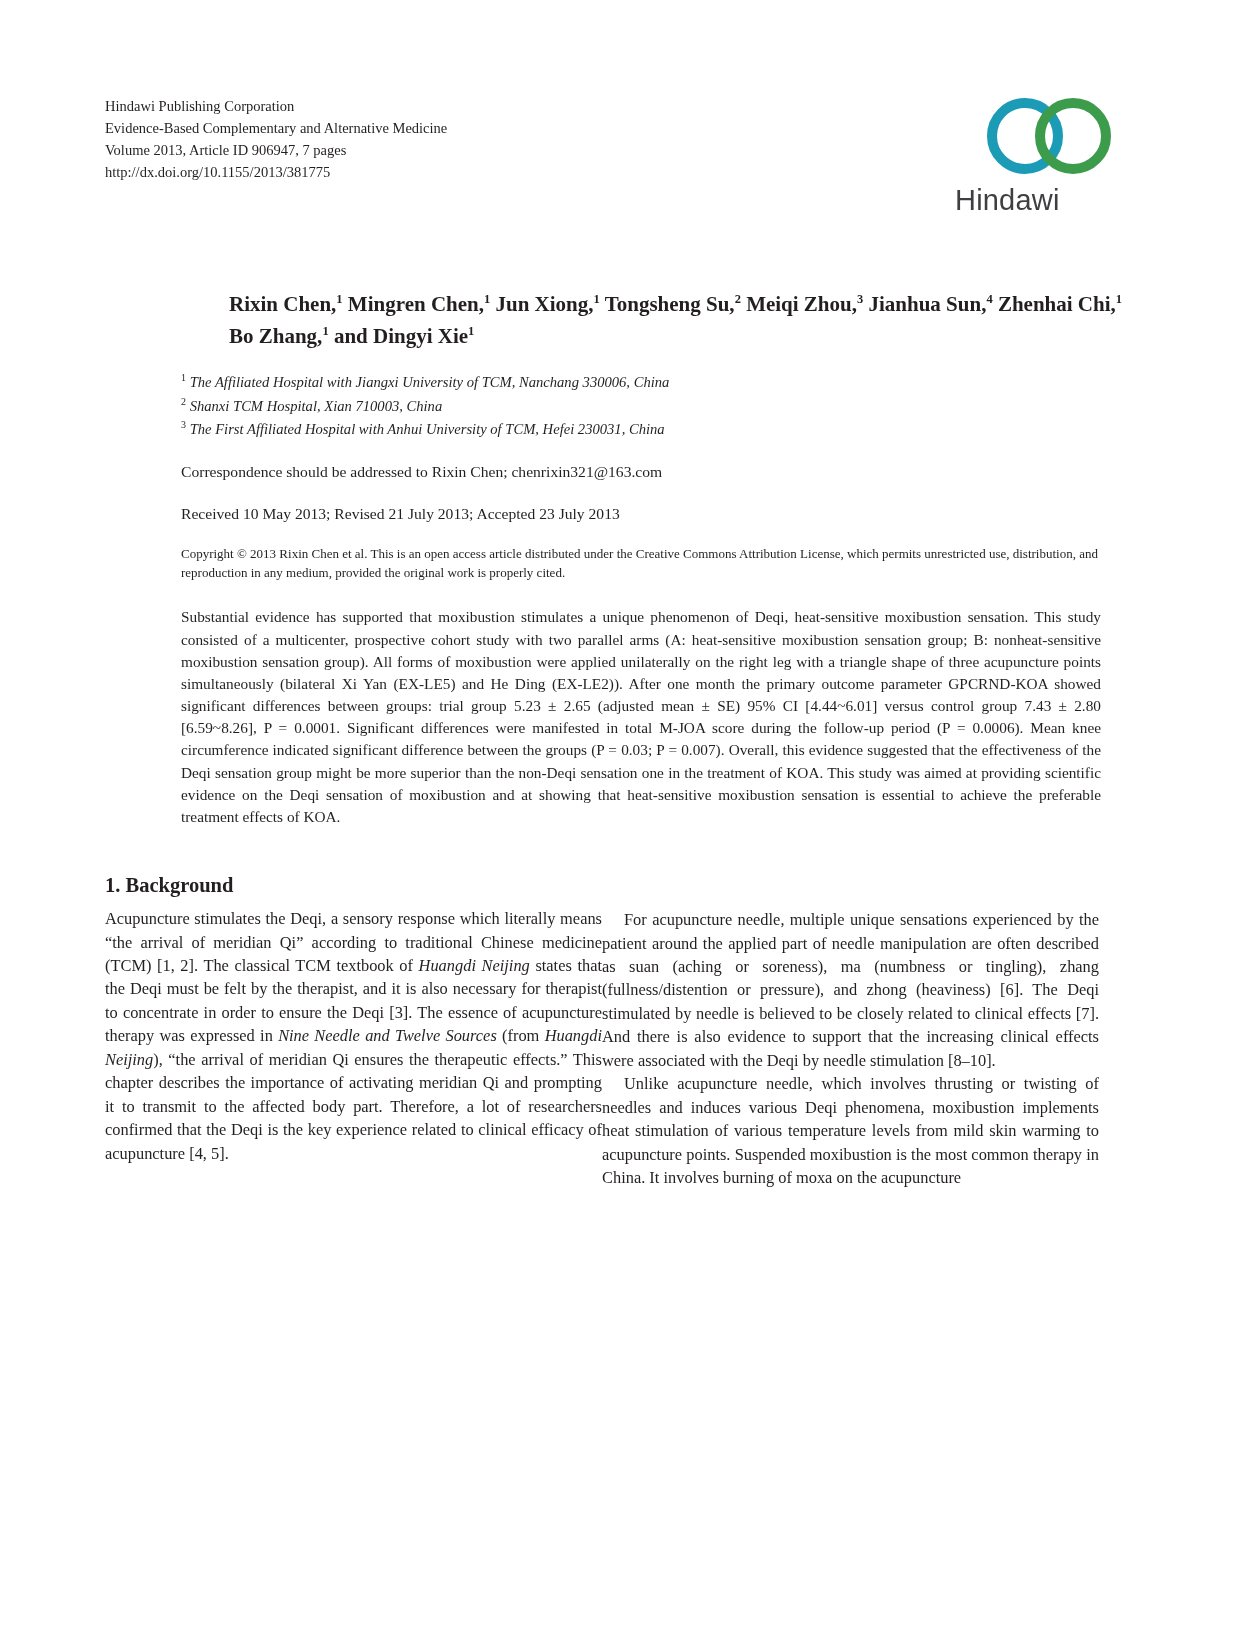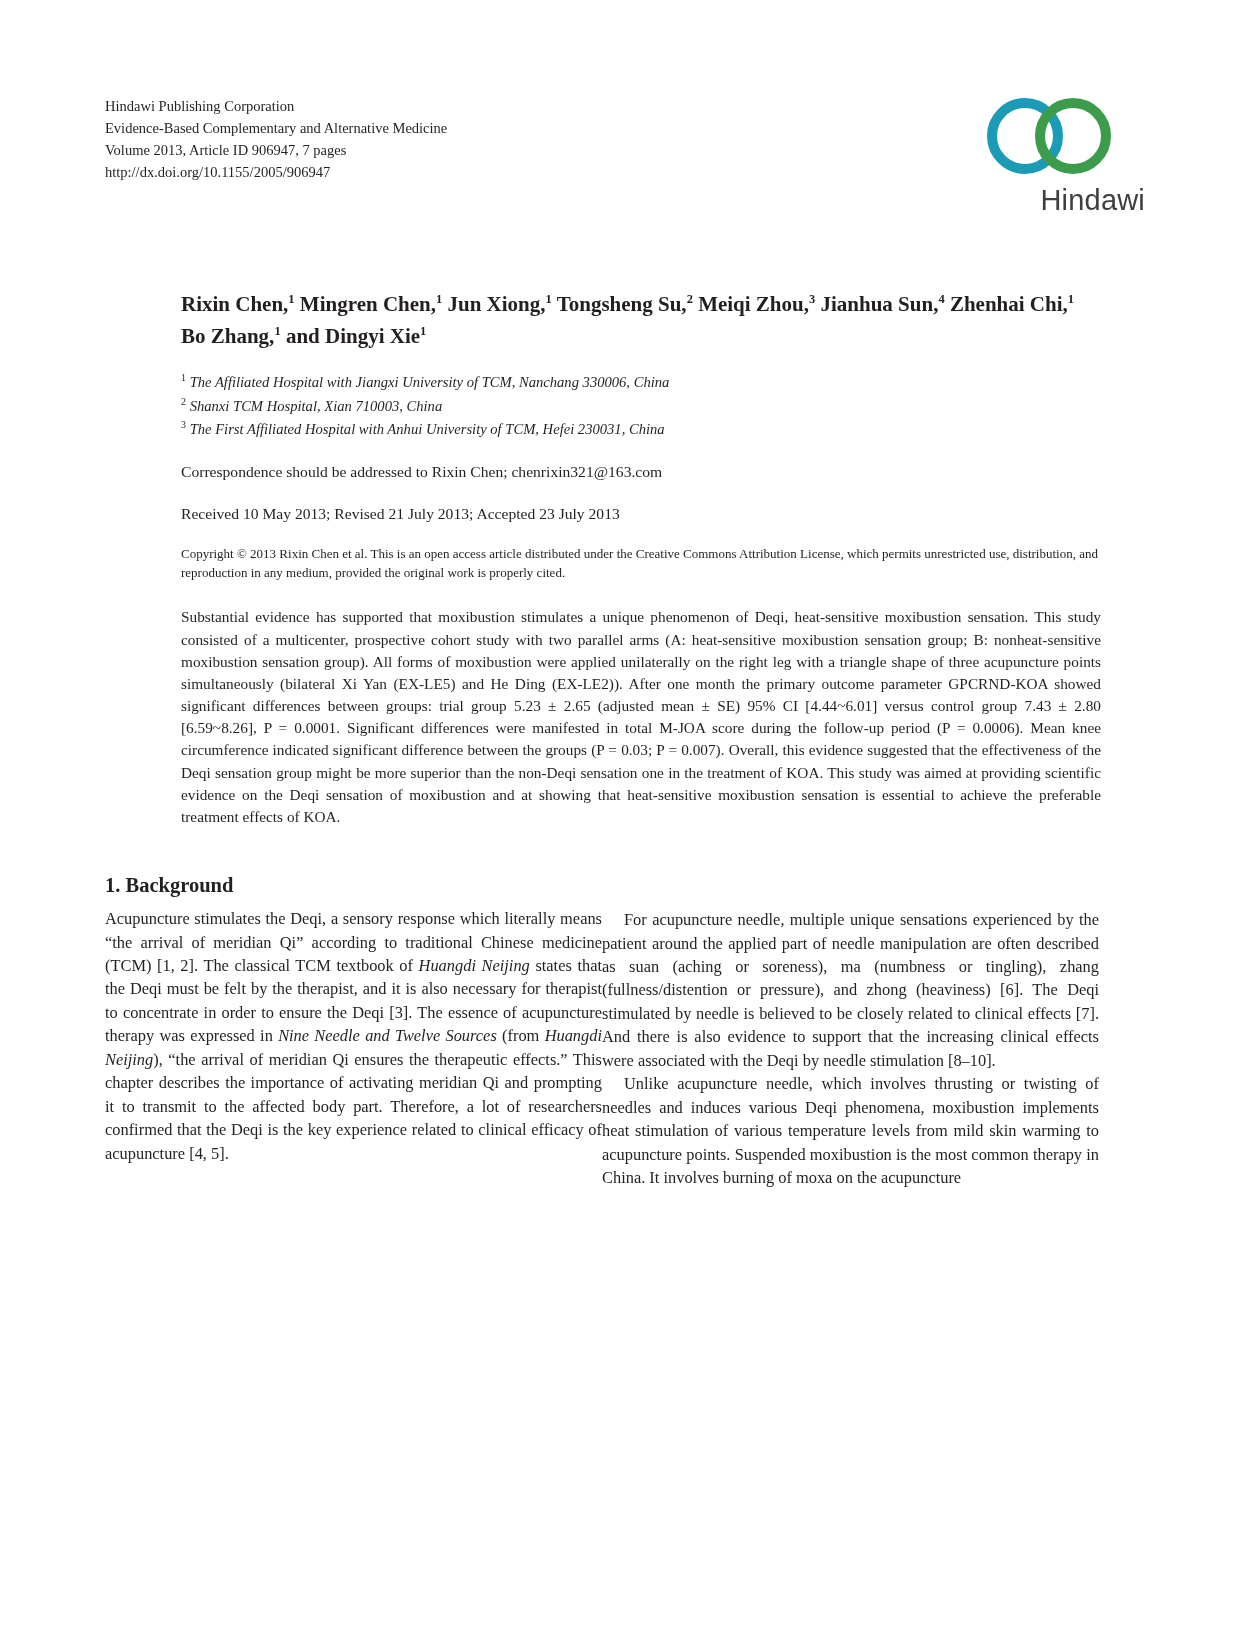--- a/index.html
+++ b/index.html
@@ -30,21 +30,21 @@
   }
   .pub-info {
     font-size: 14.5px;
     line-height: 1.52;
     color: #231f20;
   }
   .pub-info div { white-space: nowrap; }
 
   .logo-wrap {
     width: 190px;
-    text-align: right;
+    text-align: left;
     margin-top: -5px;
   }
   .logo-mark { display: block; margin: 0 auto; }
   .logo-text {
     font-family: "Liberation Sans", sans-serif;
     font-size: 29px;
     letter-spacing: 0.2px;
     color: #3f3f41;
     margin-top: 2px;
   }
@@ -67,20 +67,21 @@
     max-width: 1010px;
   }
 
   
   .authors-block { margin-top: 72px; padding-left: 76px; }
   .authors {
     font-size: 21px;
     font-weight: bold;
     line-height: 1.5;
     max-width: 900px;
+    margin-left: 48px;
   }
   .authors sup { font-size: 12.5px; font-weight: bold; vertical-align: super; }
 
   .affils {
     margin-top: 18px;
     font-style: italic;
     font-size: 14.6px;
     line-height: 1.56;
   }
   .affils sup { font-style: normal; font-size: 10px; vertical-align: super; }
@@ -132,21 +133,21 @@
 </head>
 <body>
 
 <div class="page">
 
   <div class="masthead">
     <div class="pub-info">
       <div>Hindawi Publishing Corporation</div>
       <div>Evidence-Based Complementary and Alternative Medicine</div>
       <div>Volume 2013, Article ID 906947, 7 pages</div>
-      <div>http://dx.doi.org/10.1155/2005/906947</div>
+      <div>http://dx.doi.org/10.1155/2013/381775</div>
     </div>
 
     <div class="logo-wrap">
       <svg class="logo-mark" width="130" height="92" viewBox="0 0 130 92">
         <g fill="none" stroke-width="10">
           <circle cx="40" cy="46" r="33" stroke="#1b9bb5"></circle>
           <circle cx="88" cy="46" r="33" stroke="#3d9b4c"></circle>
         </g>
         <path d="M64 15 A33 33 0 0 1 64 77 A33 33 0 0 0 64 15 Z" fill="#14788e"></path>
       </svg>

